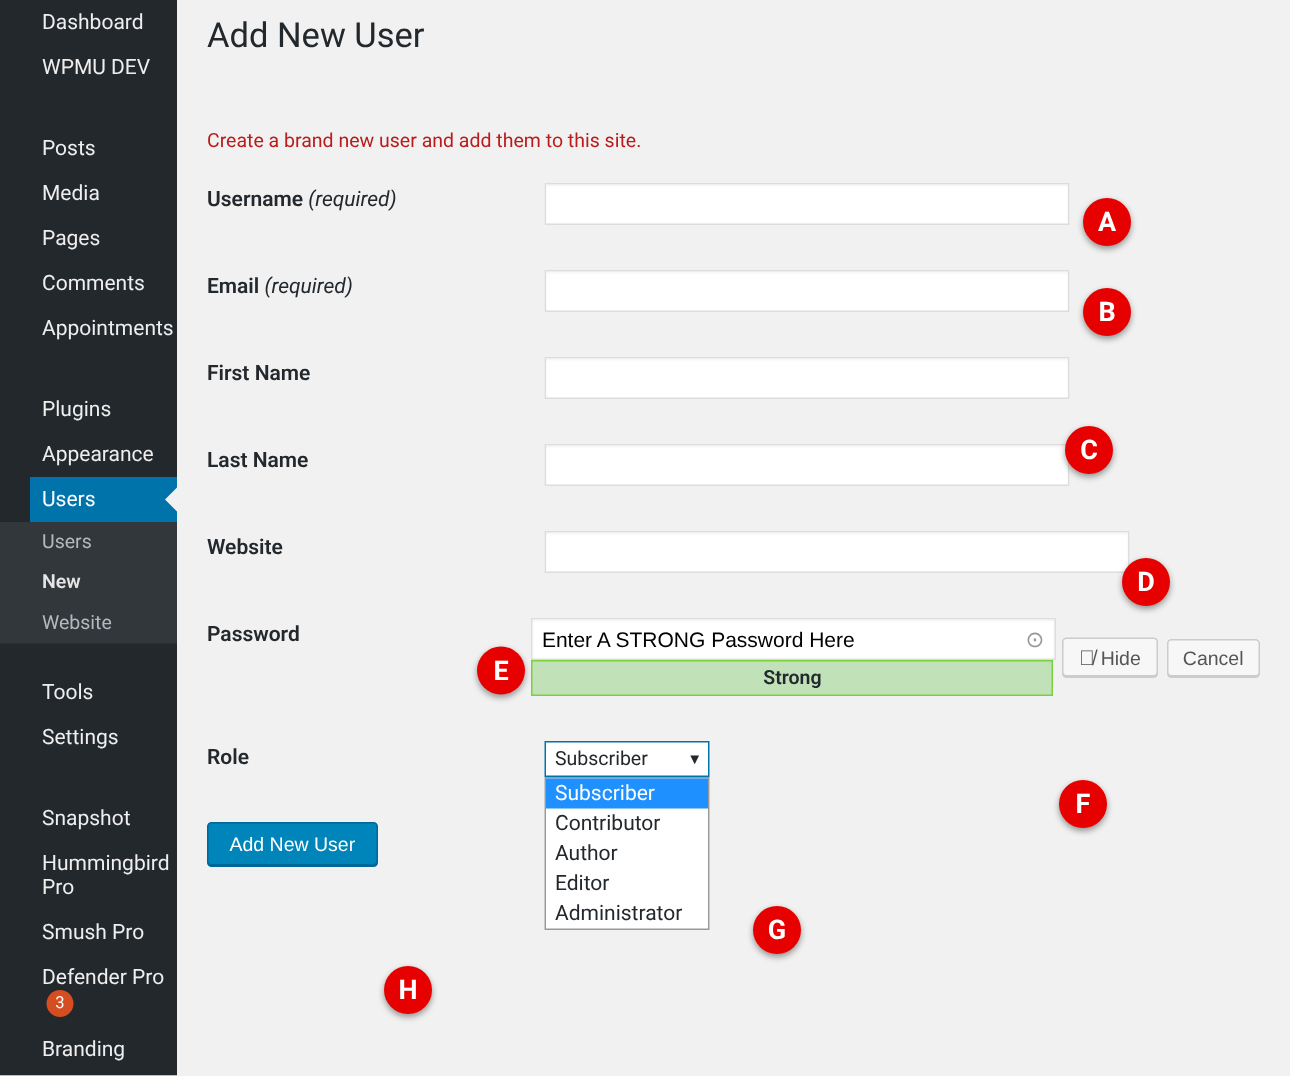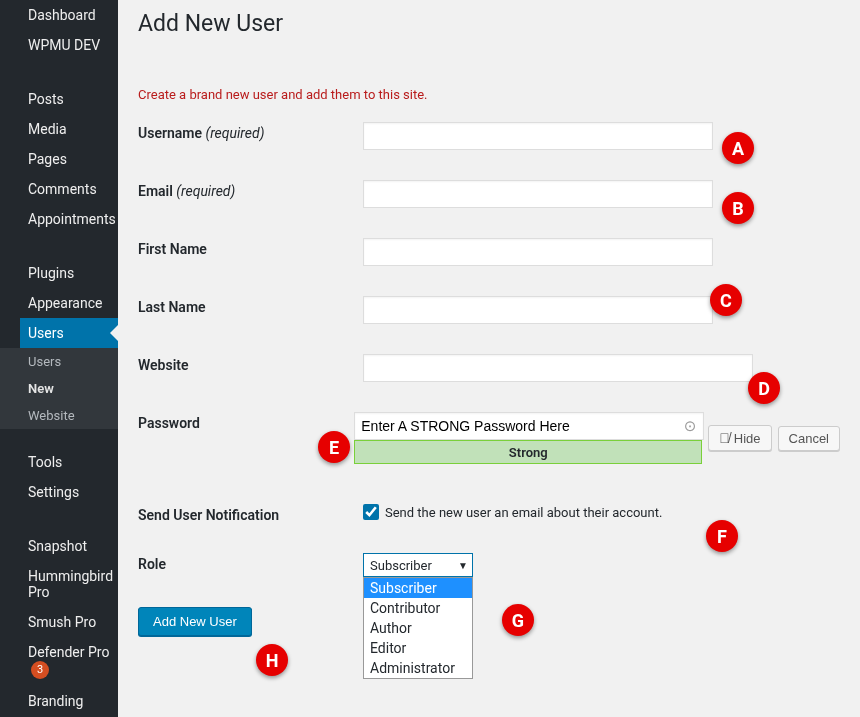--- a/index.html
+++ b/index.html
@@ -113,29 +113,20 @@
         </div>
         <button class="btn-sec">
             <span class="hide-eye">👁̸</span>
             <span>Hide</span>
           </button>
         <button class="btn-sec">Cancel</button>
       </div>
     </div>
   </div>
 
-  <div class="form-row" style="margin-top:40px">
-    <div class="form-label">Send User Notification</div>
-    <div class="form-field">
-      <label class="checkbox-row">
-        <input type="checkbox" checked="" style="">
-        <span>Send the new user an email about their account.</span>
-      </label>
-    </div>
-  </div>
 
   <div class="form-row">
     <div class="form-label">Role</div>
     <div class="form-field">
       <div class="role-wrap">
         <div class="role-select">
           <span>Subscriber</span>
             <span class="role-arrow">▼</span>
         </div>
         <div class="role-dropdown">

